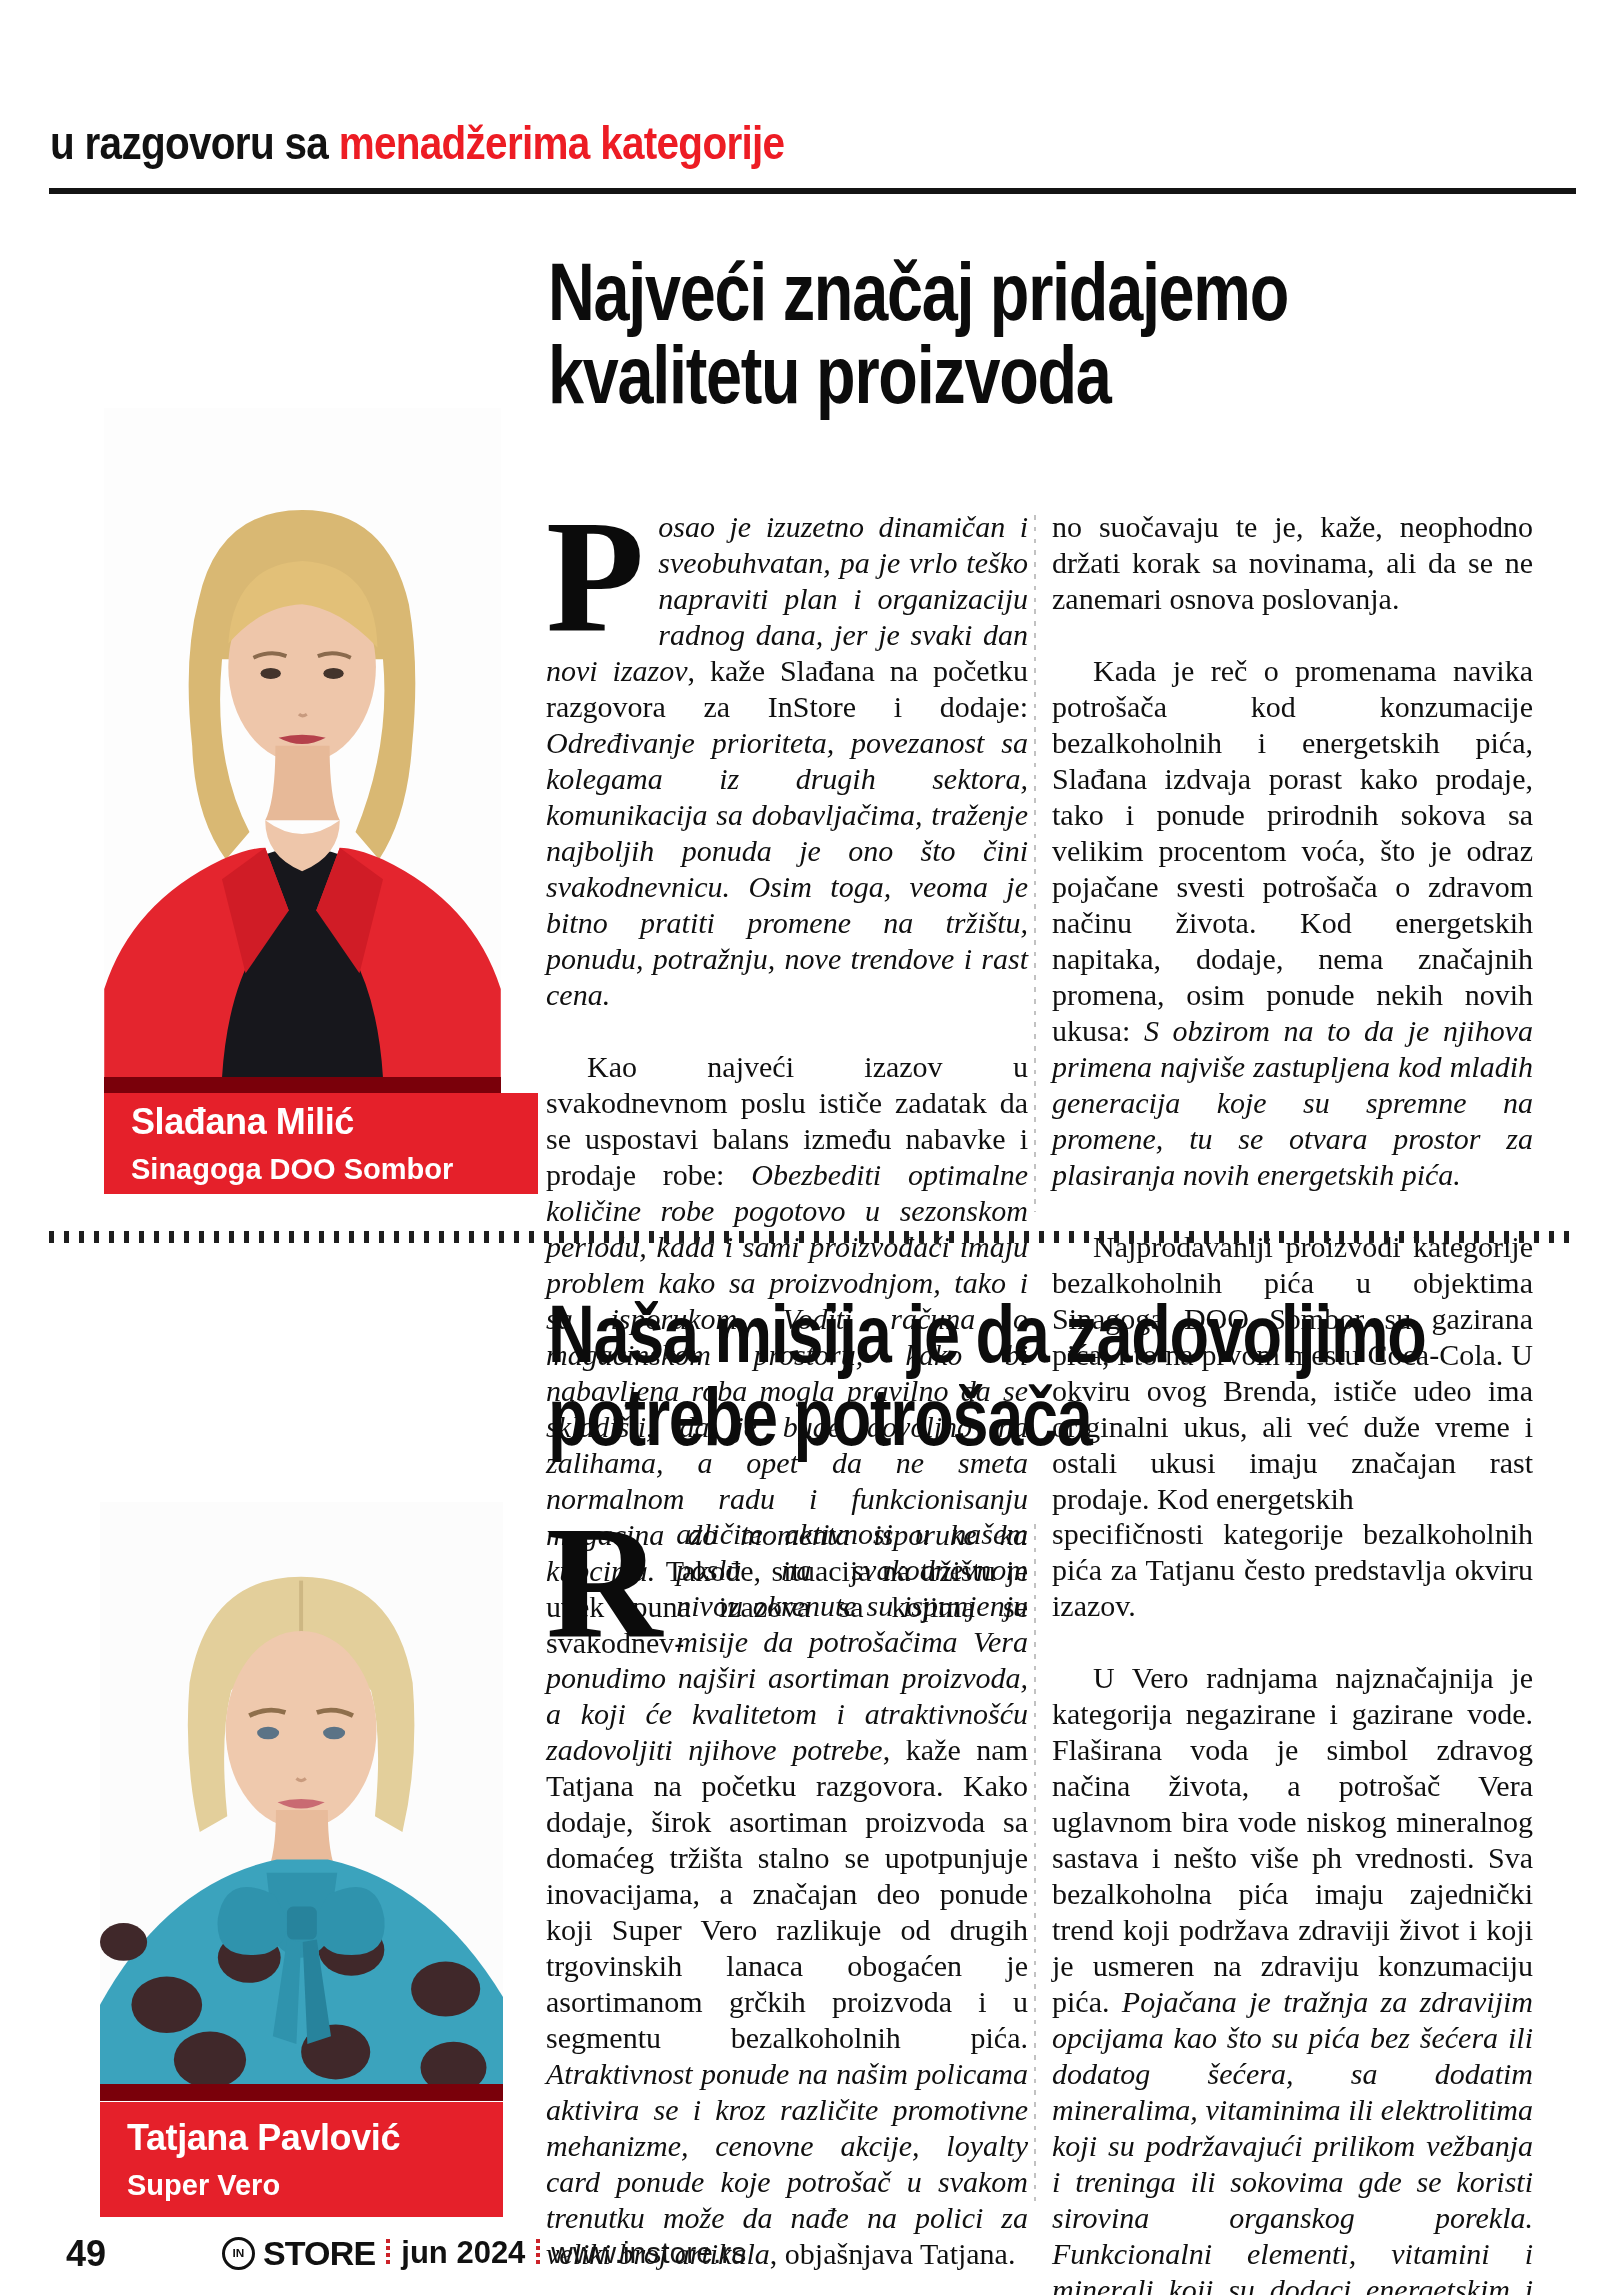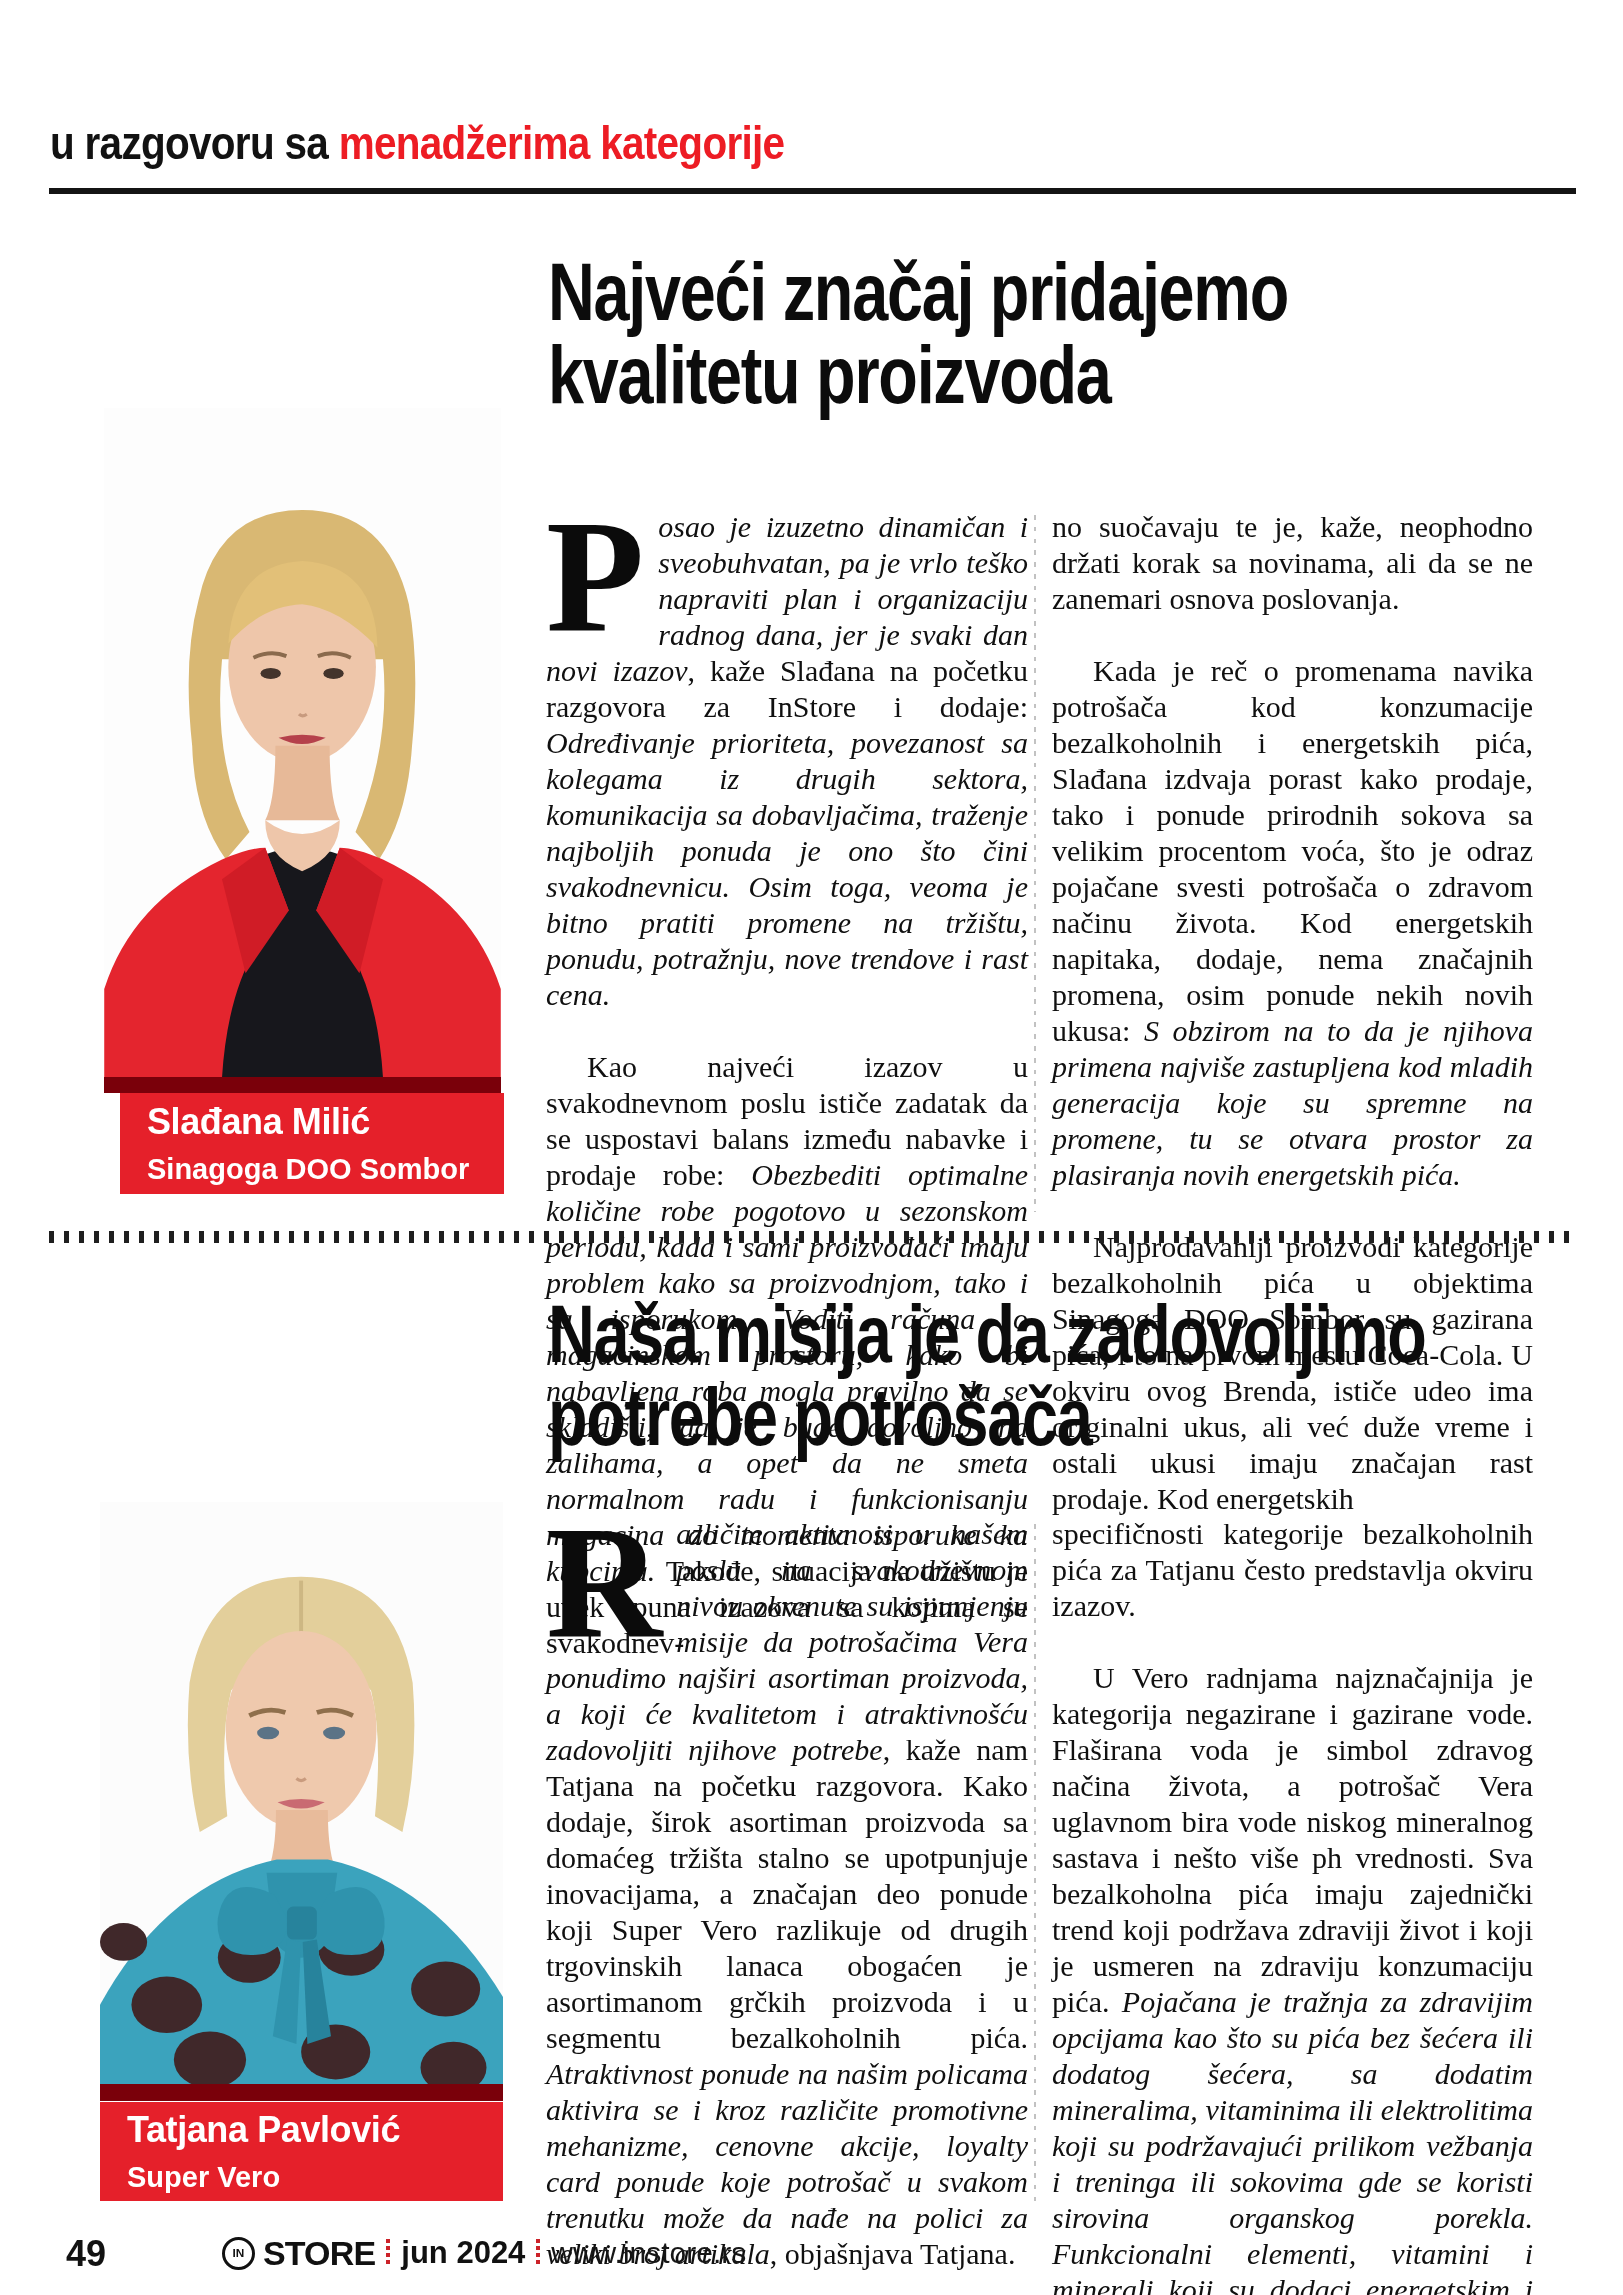--- a/index.html
+++ b/index.html
@@ -43,22 +43,22 @@
 
   
   .photo{position:absolute;overflow:hidden;background:#fdfdfd;}
   #photo-1{left:104px;top:408px;width:397px;height:669px;}
   #photo-2{left:100px;top:1502px;width:403px;height:583px;}
   .cap-strip{position:absolute;background:#7a000a;}
   #strip-1{left:104px;top:1077px;width:397px;height:15.7px;}
   #strip-2{left:100px;top:2084px;width:403px;height:17.3px;}
   .cap-box{position:absolute;background:#e5202a;color:#ffffff;
            display:flex;flex-direction:column;justify-content:center;padding-left:27px;box-sizing:border-box;}
-  #cap-1{left:120px;top:1093px;width:384px;height:101px;}
-  #cap-2{left:100px;top:2102px;width:403px;height:99px;}
+  #cap-1{left:104px;top:1093px;width:434px;height:101px;}
+  #cap-2{left:100px;top:2102px;width:403px;height:115px;}
   .cap-name{font-size:36px;font-weight:800;letter-spacing:-0.4px;margin-bottom:9.4px;}
   .cap-org{font-size:29px;font-weight:700;}
 
   
   .page-num{position:absolute;left:66px;top:2233px;font-size:36px;font-weight:800;color:#121212;}
   .footer-brand{position:absolute;left:222px;top:2235px;display:flex;align-items:center;height:36px;}
   .brand-mark{width:27px;height:27px;border:3.1px solid #111;border-radius:50%;
               display:flex;align-items:center;justify-content:center;
               font-size:11.8px;font-weight:800;color:#111;margin-right:7.9px;}
   .brand-word{font-size:34px;font-weight:800;letter-spacing:-0.8px;color:#111;}

